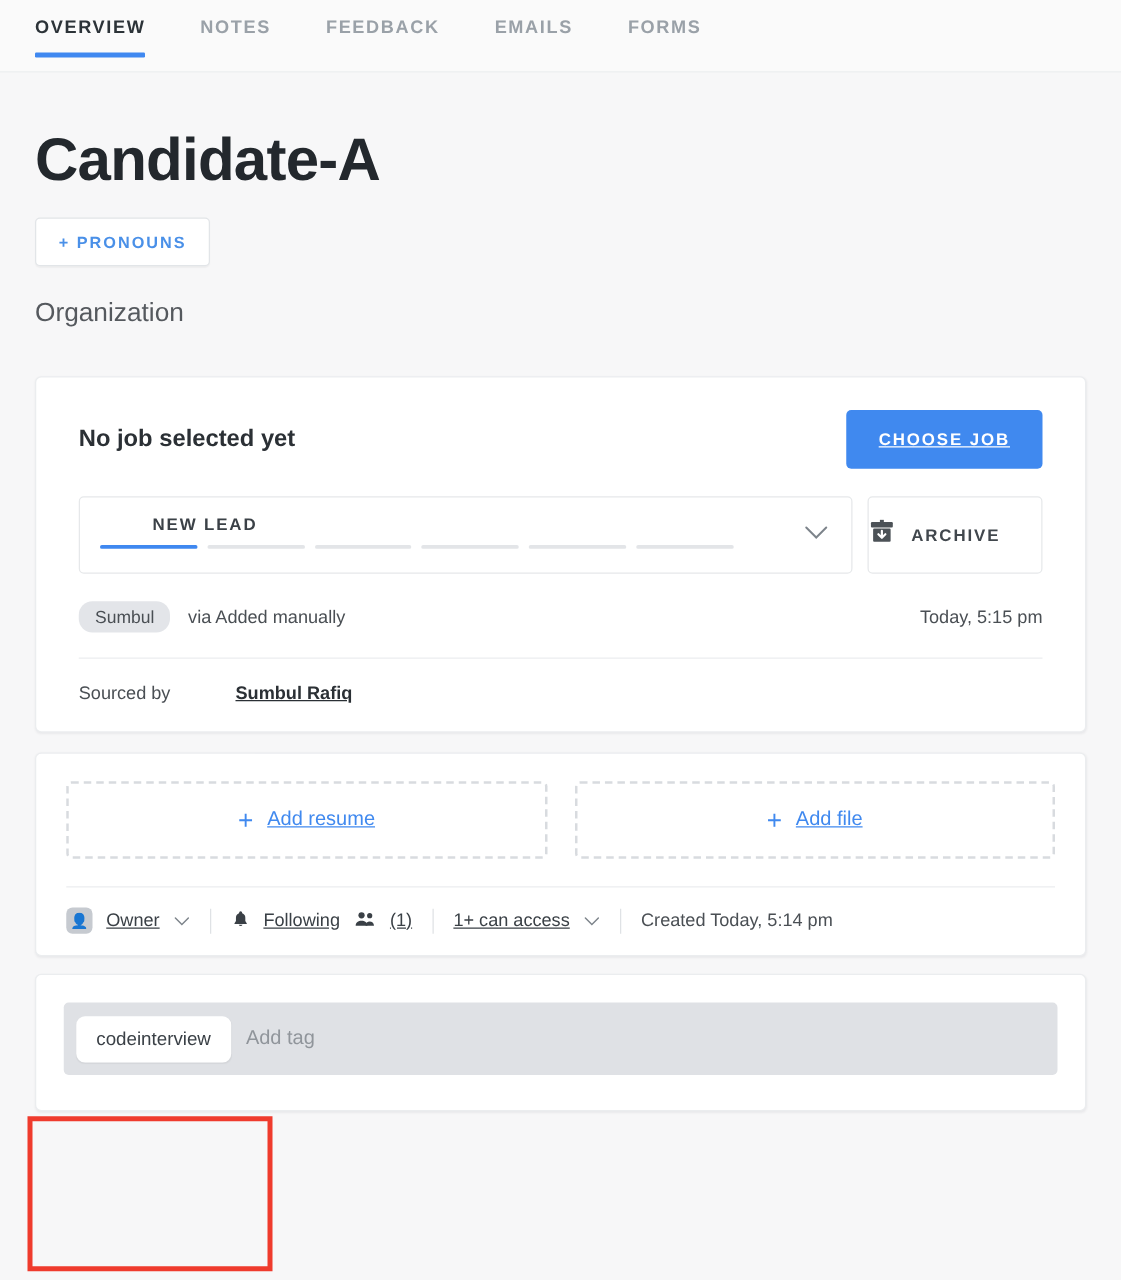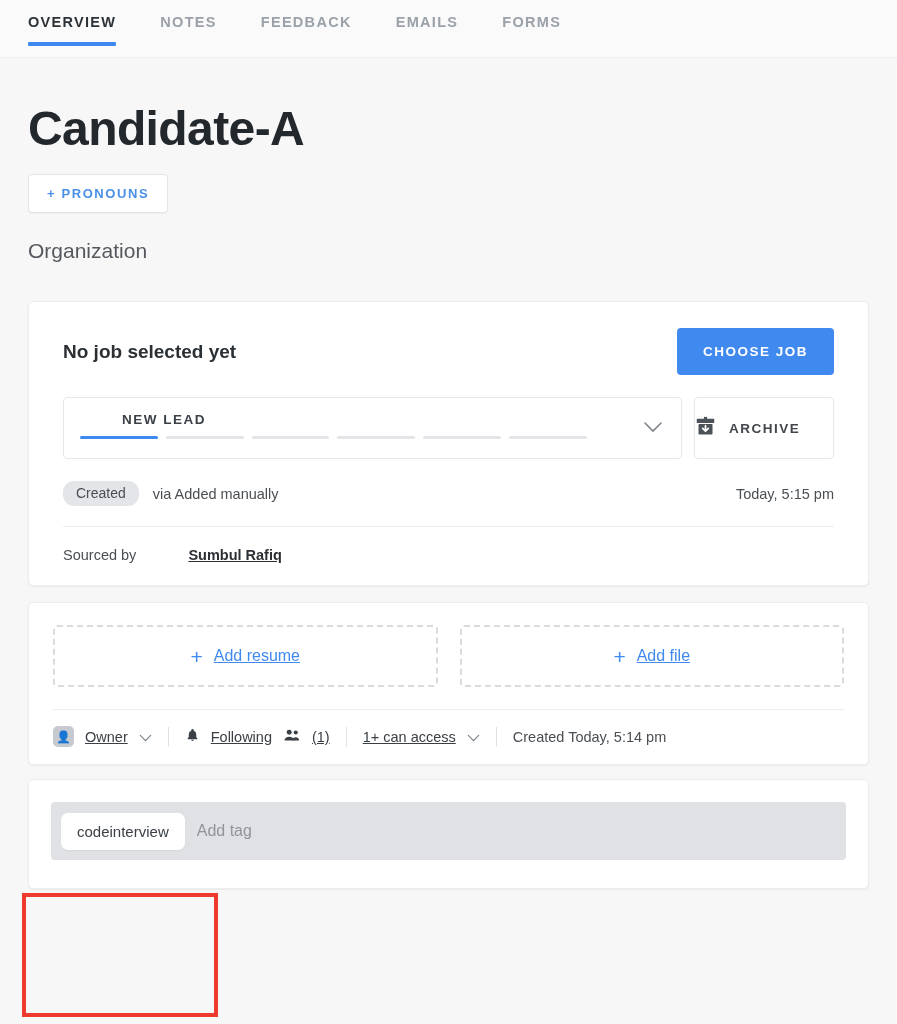--- a/index.html
+++ b/index.html
@@ -95,20 +95,21 @@
   .choose-job {
     background: #4089ef;
     color: #fff;
     border: none;
     border-radius: 4px;
     padding: 16px 26px;
     font-size: 13.5px;
     font-weight: 700;
     letter-spacing: 1.5px;
     cursor: pointer;
+    text-decoration: underline;
   }
 
   
   .stage-row { display: flex; gap: 12px; margin-top: 22px; }
   .stage-select {
     flex: 1;
     border: 1px solid #e6e8ea;
     border-radius: 4px;
     padding: 14px 16px 12px 16px;
     background: #fff;
@@ -311,21 +312,21 @@
           <rect x="4" y="9" width="16" height="12" rx="1" fill="#4c5257"></rect>
           <rect x="10.2" y="1" width="3.6" height="3" fill="#4c5257"></rect>
           <path d="M12 11 L12 17 M8.8 14.2 L12 17.4 L15.2 14.2" stroke="#ffffff" stroke-width="2" fill="none" stroke-linecap="round" stroke-linejoin="round"></path>
         </svg>
       </span>
       <span class="lbl">ARCHIVE</span>
     </div>
   </div>
 
   <div class="sourced-row">
-    <span class="pill">Created</span>
+    <span class="pill">Sumbul</span>
     <span class="via">via Added manually</span>
     <span class="when">Today, 5:15 pm</span>
   </div>
 
   <div class="divider"></div>
 
   <div class="sourced-by">
     <span>Sourced by</span>
     <a>Sumbul Rafiq</a>
   </div>

